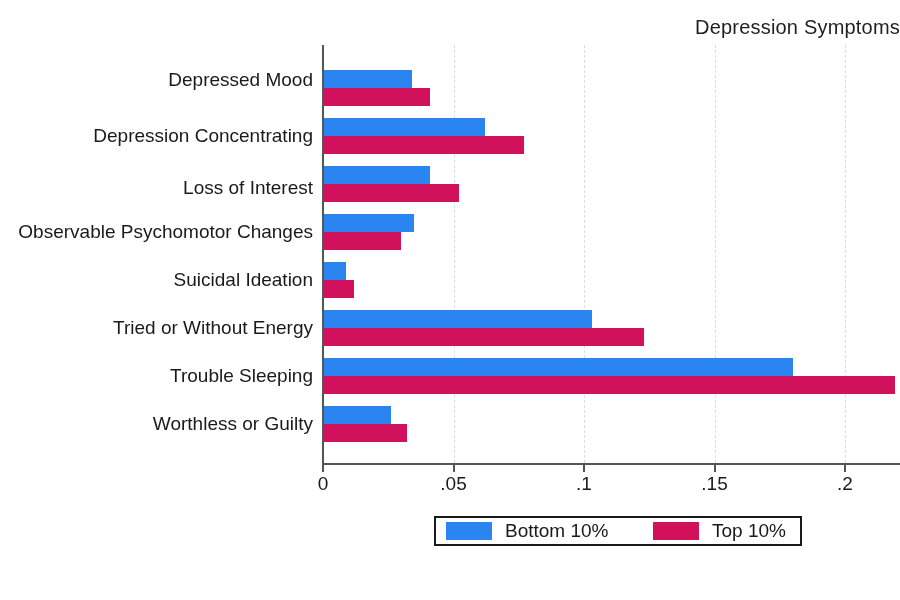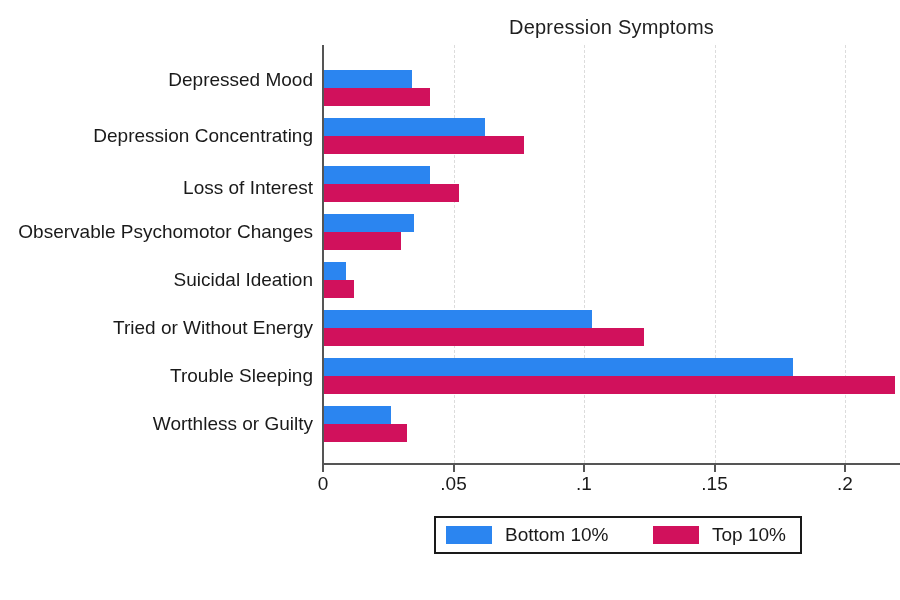--- a/index.html
+++ b/index.html
@@ -13,21 +13,21 @@
     width: 900px;
     height: 600px;
     background: #ffffff;
     overflow: hidden;
   }
   .chart-title {
     position: absolute;
     left: 323px;
     width: 577px;
     top: 16px;
-    text-align: center;
+    text-align: right;
     font-size: 20px;
     color: #1f1f1f;
     letter-spacing: 0.2px;
   }
   .yaxis-line {
     position: absolute;
     left: 322px;
     top: 45px;
     width: 2px;
     height: 420px;
@@ -73,21 +73,21 @@
   }
   .bar {
     position: absolute;
     height: 18px;
   }
   .legend-box {
     position: absolute;
     left: 434px;
     top: 516px;
     width: 368px;
-    height: 38px;
+    height: 30px;
     border: 2px solid #1a1a1a;
     background: #ffffff;
     box-sizing: border-box;
     display: flex;
     align-items: center;
     justify-content: space-between;
     padding: 0 14px 0 10px;
   }
   .legend-entry {
     display: flex;

